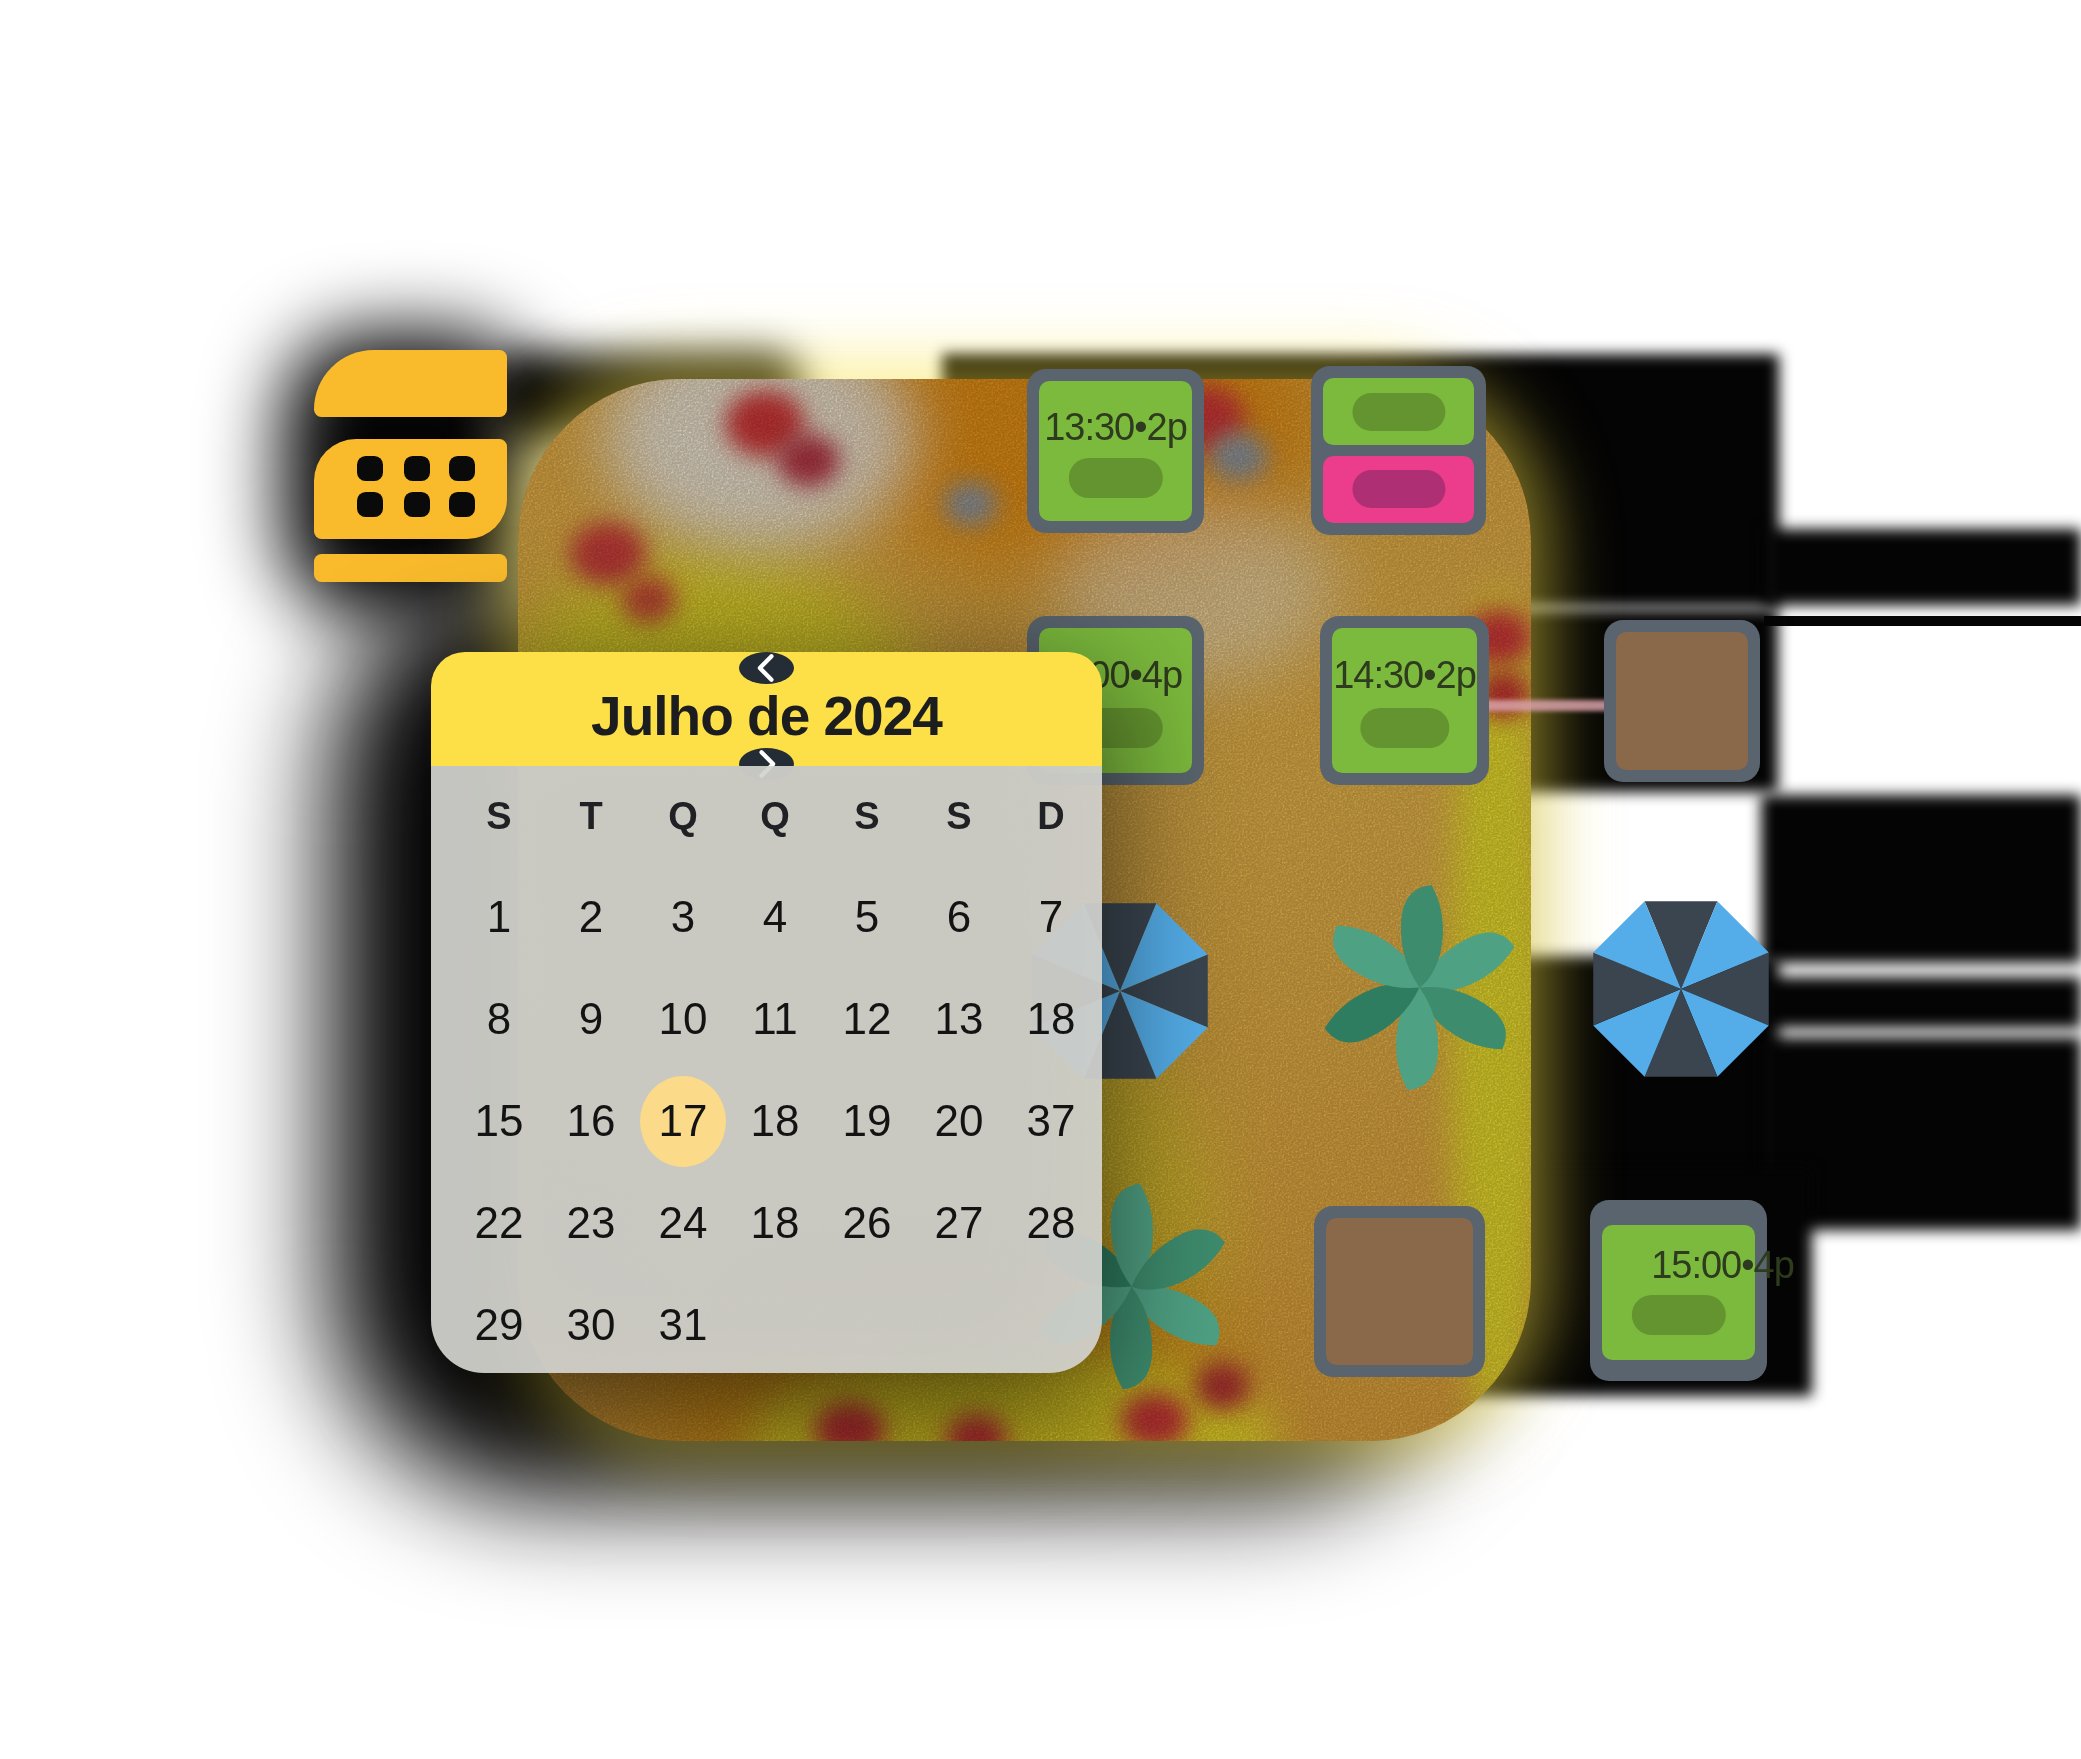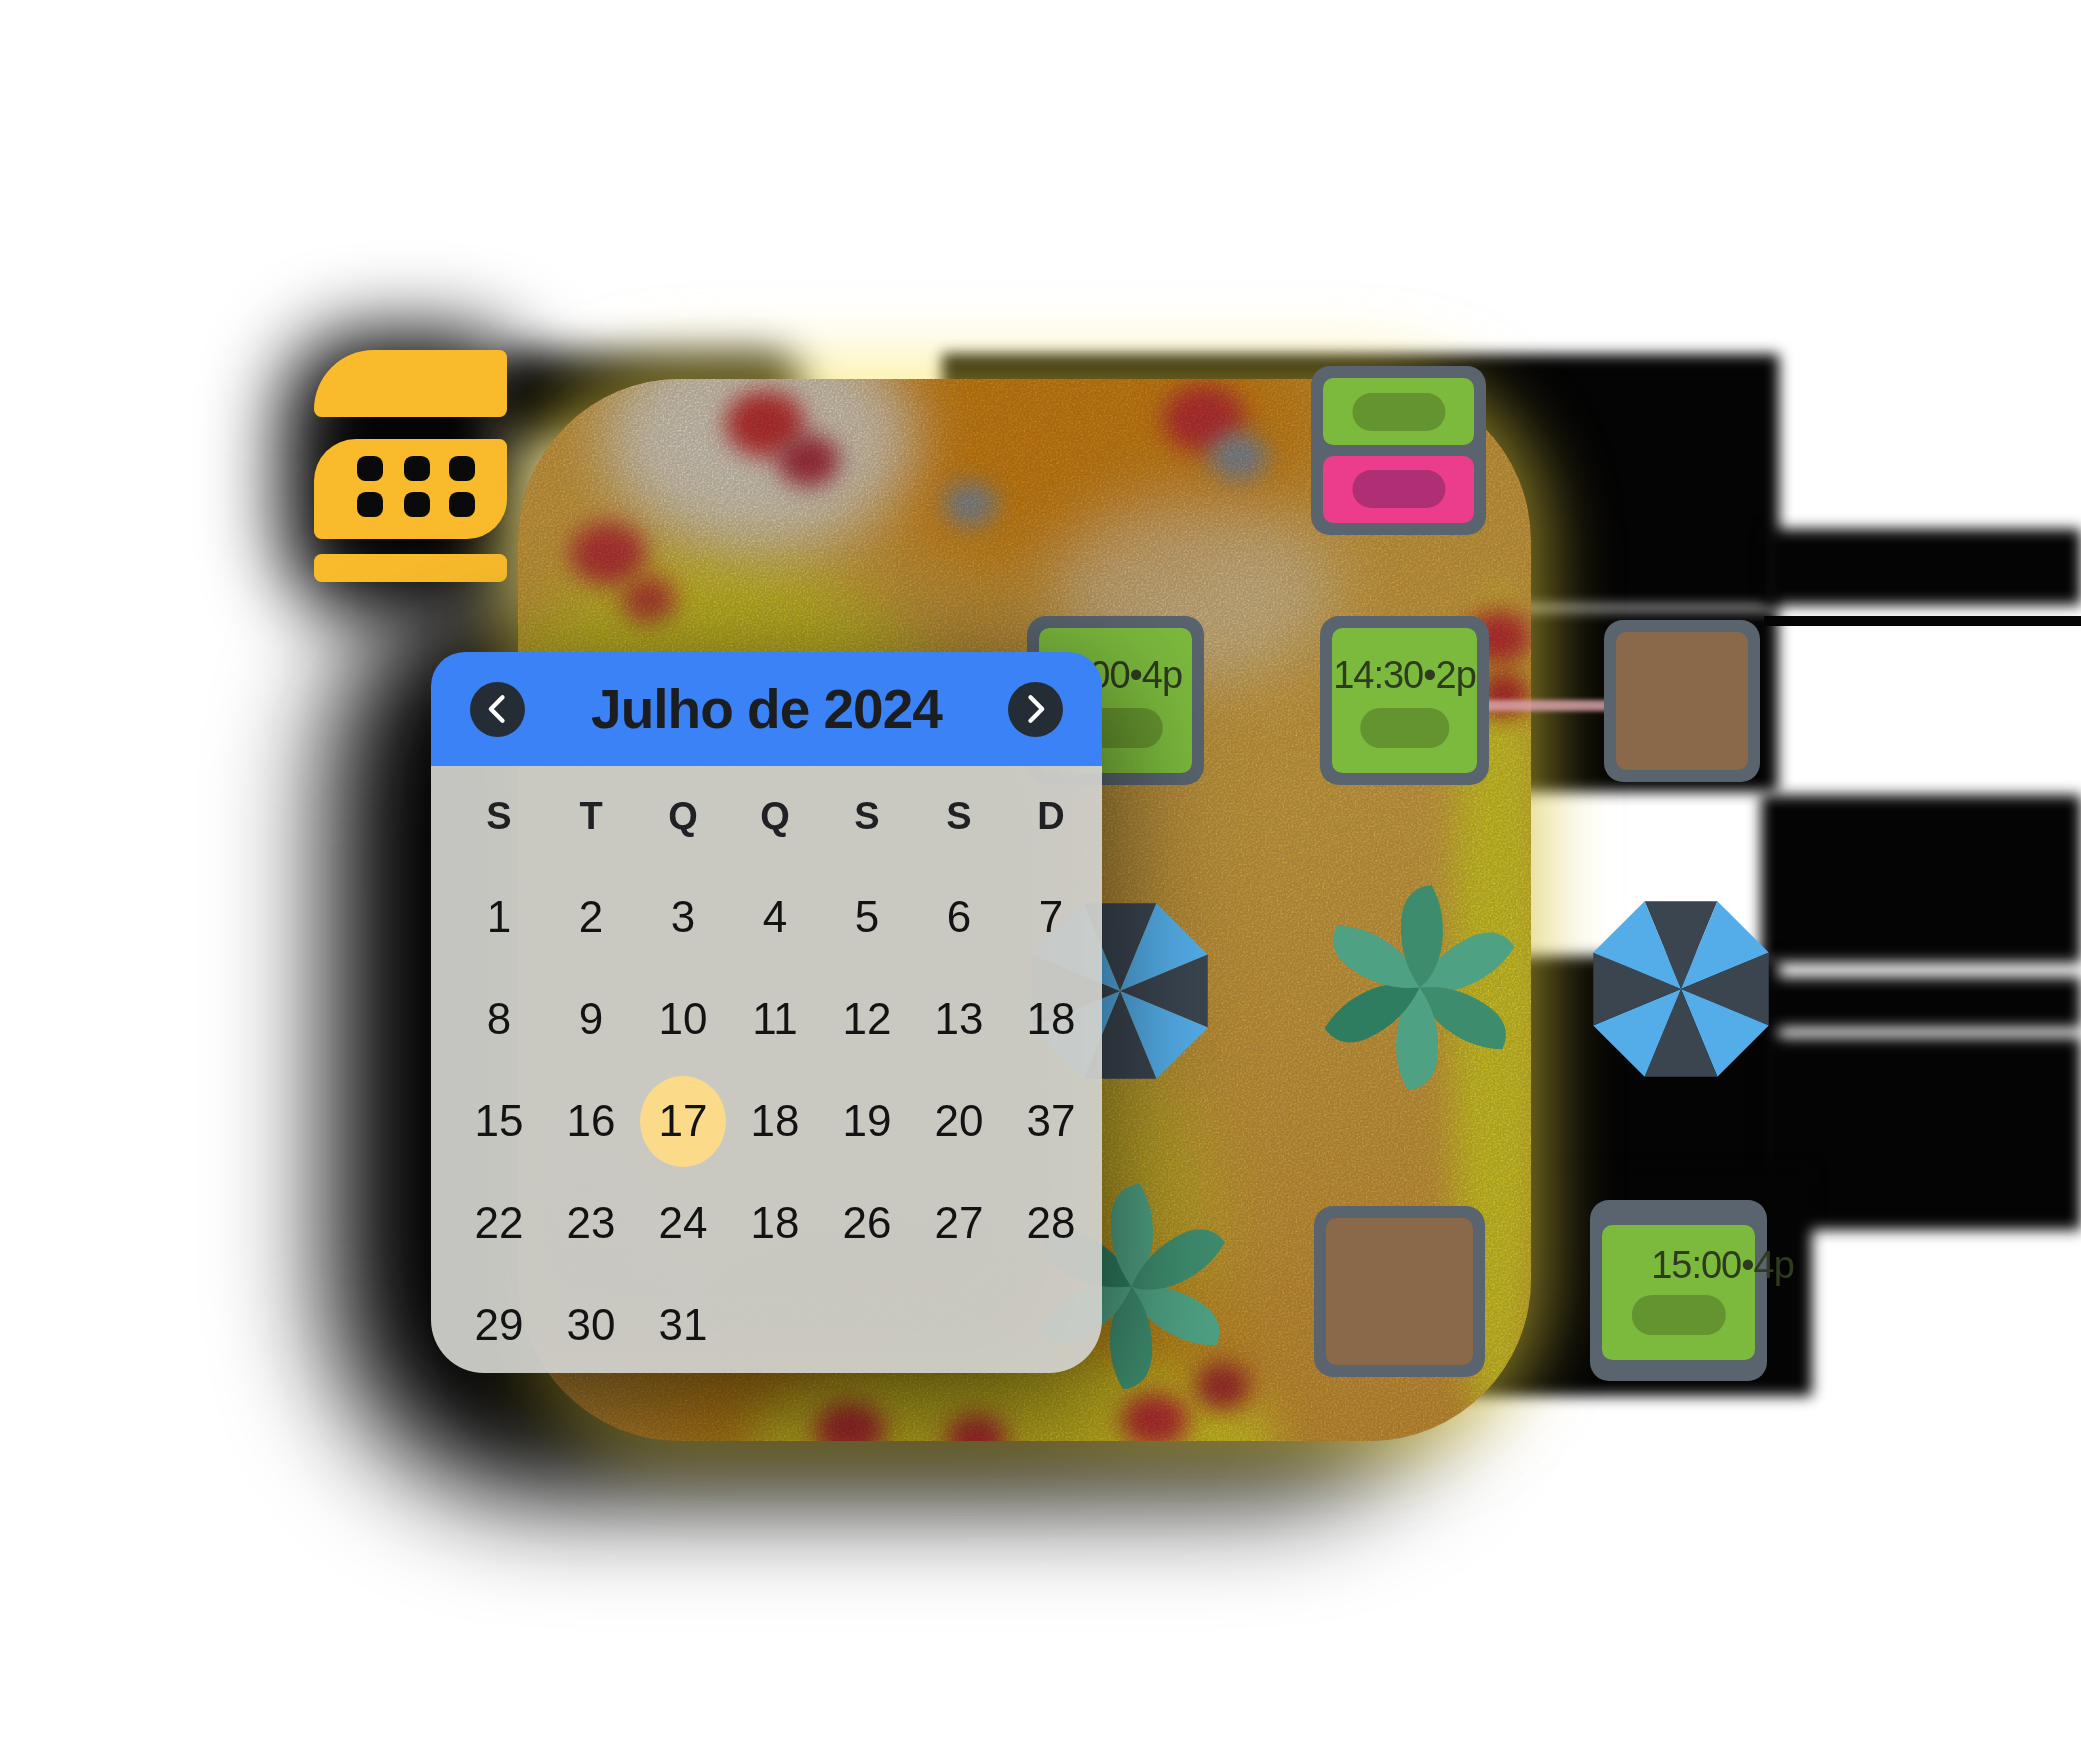--- a/index.html
+++ b/index.html
@@ -34,23 +34,23 @@
   .tlabel.right{text-align:right;padding-right:9.5px;box-sizing:border-box;}
   .pill{position:absolute;left:50%;transform:translateX(-50%);width:62%;height:40px;
         border-radius:21px;background:#64942F;top:55%;}
   .pill.pinkp{background:#AF2F74;}
   .split{display:flex;flex-direction:column;gap:11.4px;height:100%;}
   .split>div{flex:1;position:relative;border-radius:10.5px;}
 
   
   #calendar{position:absolute;left:431px;top:652px;width:671px;height:721px;
             filter:drop-shadow(0 33px 67px rgba(0,0,0,.65));}
-  #cal-header{position:absolute;left:0;top:0;width:100%;height:114px;background:#3b82f6;
+  #cal-header{position:absolute;left:0;top:0;width:100%;height:114px;background:#fde047;
               border-radius:34px 34px 0 0;display:flex;align-items:center;justify-content:space-between;
-              box-sizing:border-box;padding:0 39px;}
+              box-sizing:border-box;padding:0 39px;flex-direction:column;}
   #cal-title{font-size:55px;font-weight:700;color:#1C1D1F;letter-spacing:-1px;}
   .navbtn{width:55px;height:55px;border-radius:50%;background:#242D35;display:flex;
           align-items:center;justify-content:center;cursor:pointer;border:none;}
   #cal-body{position:absolute;left:0;top:114px;width:100%;height:607px;
             background:rgba(211,211,207,0.93);border-radius:0 0 53px 53px;}
   #cal-grid{position:absolute;left:22px;top:0;width:643px;
             display:grid;grid-template-columns:repeat(7,92px);}
   .wd{height:100px;display:flex;align-items:center;justify-content:center;
       font-size:38px;font-weight:700;color:#202124;}
   .day{height:102px;display:flex;align-items:center;justify-content:center;
@@ -113,20 +113,26 @@
       <filter id="noiseF">
           <feTurbulence type="fractalNoise" baseFrequency="0.5" numOctaves="2" stitchTiles="stitch"></feTurbulence>
         <feColorMatrix type="matrix" values="0 0 0 0 0  0 0 0 0 0  0 0 0 0 0  0.6 0.6 0.6 0 0"></feColorMatrix>
         </filter>
       <rect width="100%" height="100%" filter="url(#noiseF)"></rect>
     </svg>
   </div>
 
   <div class="abs" style="left:1482px;top:700px;width:126px;height:11.4px;background:#D8A0A8;filter:blur(1.9px);opacity:.85;"></div>
 
+  <div class="frame" style="left:1027px;top:369px;width:177px;height:164px;">
+    <div class="fill green">
+      <div class="tlabel">13:30•2p</div>
+      <div class="pill"></div>
+    </div>
+  </div>
 
   <div class="frame" style="left:1311px;top:366px;width:175px;height:169px;">
     <div class="split">
       <div class="fill green">
           <div class="pill" style="top:50%;transform:translate(-50%,-50%);height:38px;"></div>
         </div>
       <div class="fill pink">
           <div class="pill pinkp" style="top:50%;transform:translate(-50%,-50%);height:38px;"></div>
         </div>
     </div>

